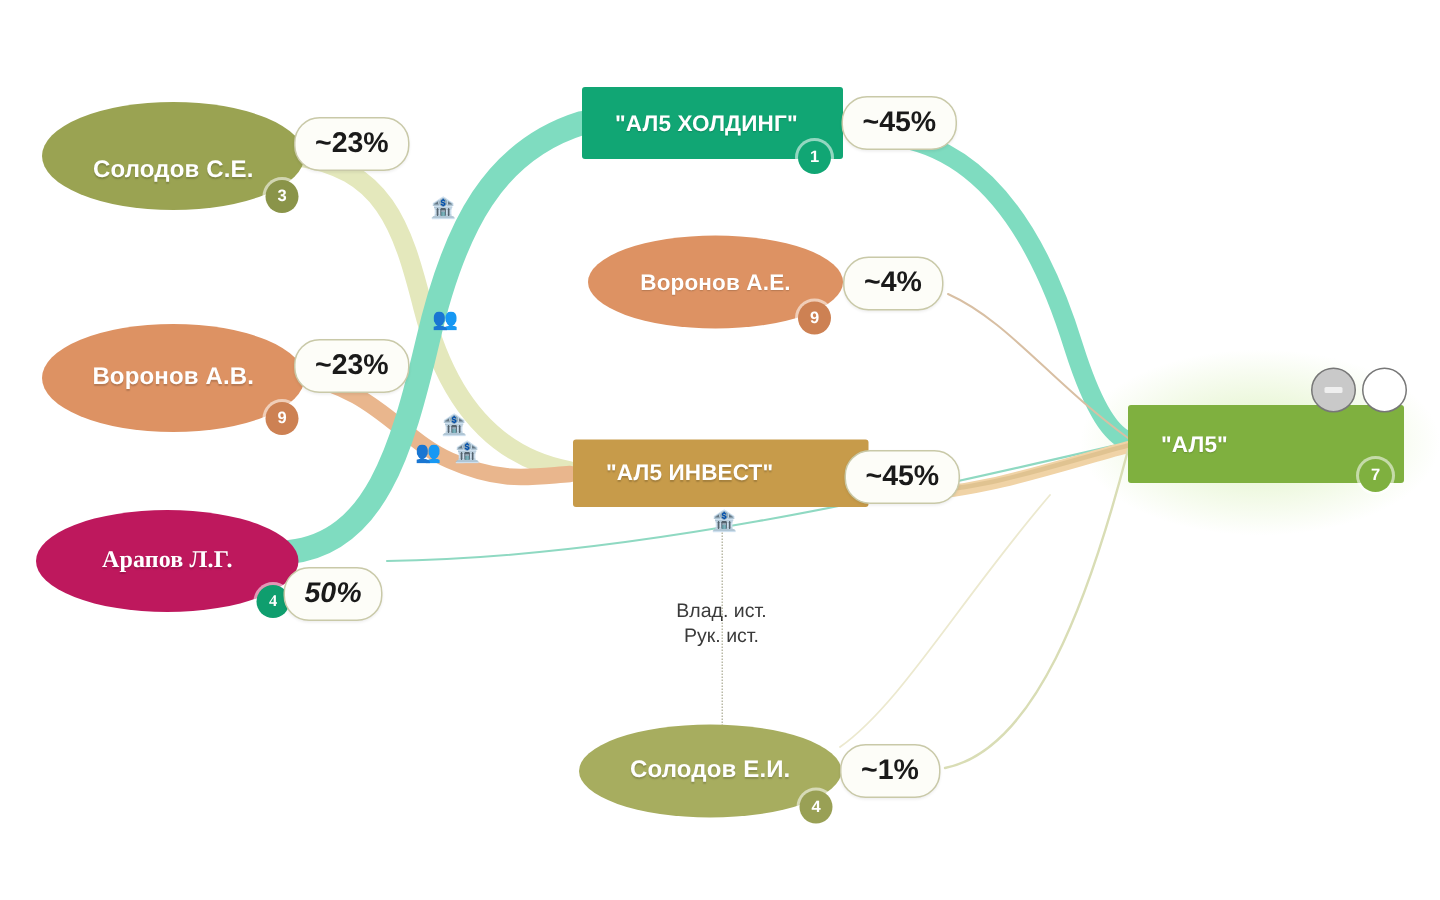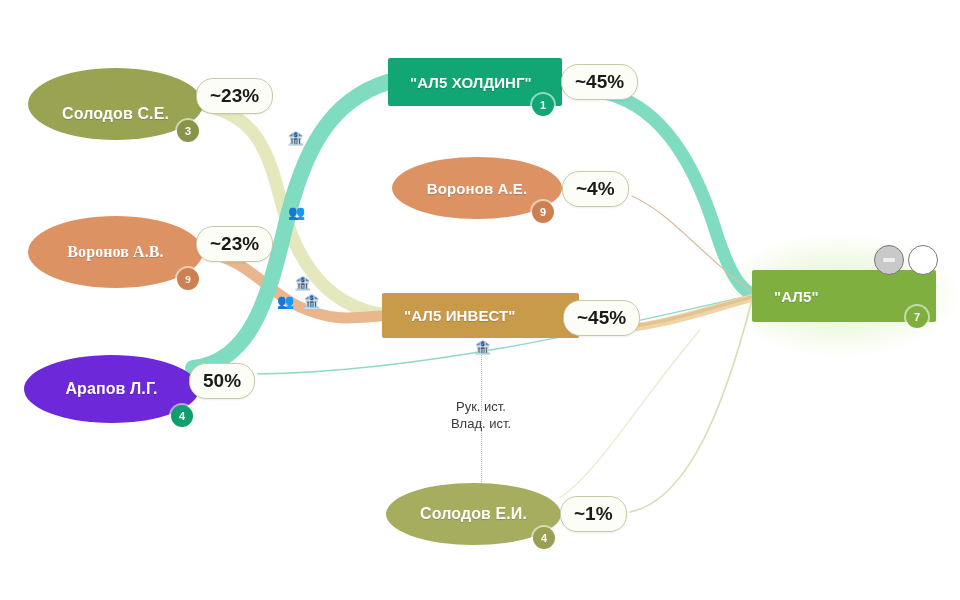--- a/index.html
+++ b/index.html
@@ -163,48 +163,48 @@
     <path d="M604,328 C654,328 702,310 752,297" fill="none" stroke="#e0c391" stroke-width="3" stroke-linecap="round"></path>
 
     <path d="M630,512 C690,500 726,400 752,300" fill="none" stroke="#d9ddb5" stroke-width="1.6" stroke-linecap="round"></path>
 
     <path d="M560,498 C600,470 640,400 700,330" fill="none" stroke="#ece9cf" stroke-width="1.2" stroke-linecap="round"></path>
   </svg>
 
   <div class="hist-line" style="left:481px; top:352px; height:140px;"></div>
 
   <div class="hist-caption" style="left:401px; top:398px; width:160px;">
+    <div>Влад. ист.</div>
     <div>Рук. ист.</div>
-    <div>Влад. ист.</div>
   </div>
 
   <div class="edge-icon bank" style="left:287px; top:131px;">🏦</div>
   <div class="edge-icon group" style="left:288px; top:205px;">👥</div>
   <div class="edge-icon bank" style="left:294px; top:276px;">🏦</div>
   <div class="edge-icon group" style="left:277px; top:294px;">👥</div>
   <div class="edge-icon bank" style="left:303px; top:294px;">🏦</div>
   <div class="edge-icon group" style="left:474px; top:340px;">🏦</div>
 
   <div class="node ellipse" style="left:28px; top:68px; width:175px; height:72px; background:#9aa352;">
     <span class="node-label" style="font-size:16px;margin-top:20px;">Солодов С.Е.</span>
     <span class="badge" style="right:4px; bottom:-2px; background:#8a9449;">3</span>
   </div>
   <div class="pct" style="left:196px; top:78px;">~23%</div>
 
-  <div class="node ellipse" style="left:28px; top:216px; width:175px; height:72px; background:#dd9263;font-family:Liberation Serif, serif;">
+  <div class="node ellipse" style="left:28px; top:216px; width:175px; height:72px; background:#dd9263;">
     <span class="node-label" style="font-size:16px;">Воронов А.В.</span>
     <span class="badge" style="right:4px; bottom:-2px; background:#cd8153;">9</span>
   </div>
   <div class="pct" style="left:196px; top:226px;">~23%</div>
 
-  <div class="node ellipse" style="left:24px; top:355px; width:175px; height:68px; background:#6d28d9;">
+  <div class="node ellipse" style="left:24px; top:340px; width:175px; height:68px; background:#be185d;font-family:Liberation Serif, serif;">
     <span class="node-label" style="font-size:16px;">Арапов Л.Г.</span>
     <span class="badge" style="right:6px; bottom:-4px; background:#0f9e6e;">4</span>
   </div>
-  <div class="pct" style="left:189px; top:363px;">50%</div>
+  <div class="pct" style="left:189px; top:378px;font-style:italic;">50%</div>
 
   <div class="node rect" style="left:388px; top:58px; width:174px; height:48px; background:#11a674;">
     <span class="node-label" style="font-size:15px;">"АЛ5 ХОЛДИНГ"</span>
     <span class="badge" style="right:8px; bottom:-10px; background:#11a674;">1</span>
   </div>
   <div class="pct" style="left:561px; top:64px;">~45%</div>
 
   <div class="node ellipse" style="left:392px; top:157px; width:170px; height:62px; background:#dd9263;">
     <span class="node-label" style="font-size:15px;">Воронов А.Е.</span>
     <span class="badge" style="right:8px; bottom:-4px; background:#cd8153;">9</span>

